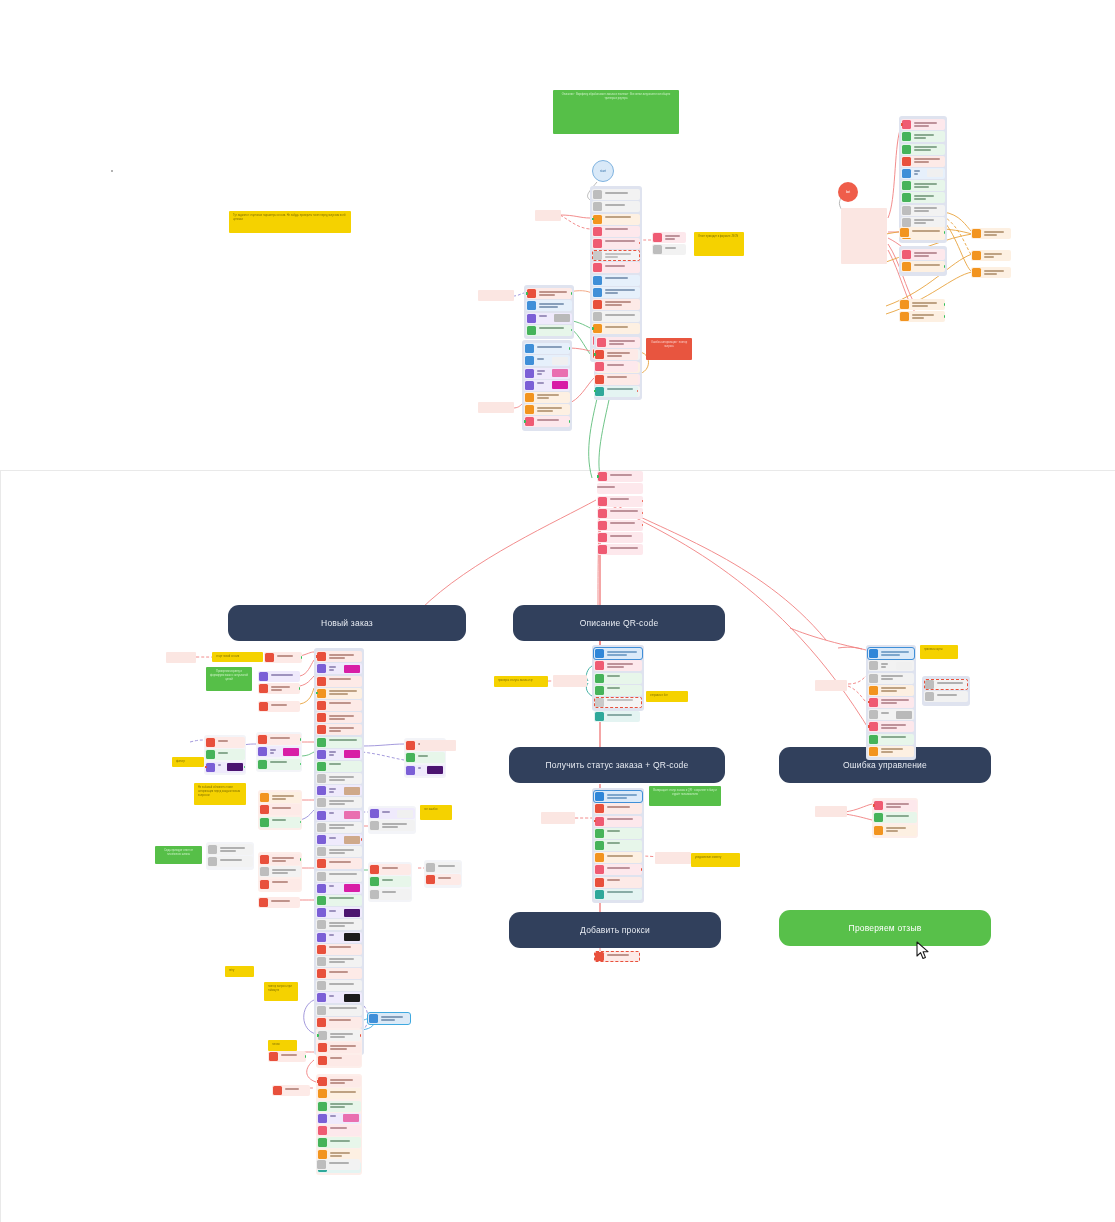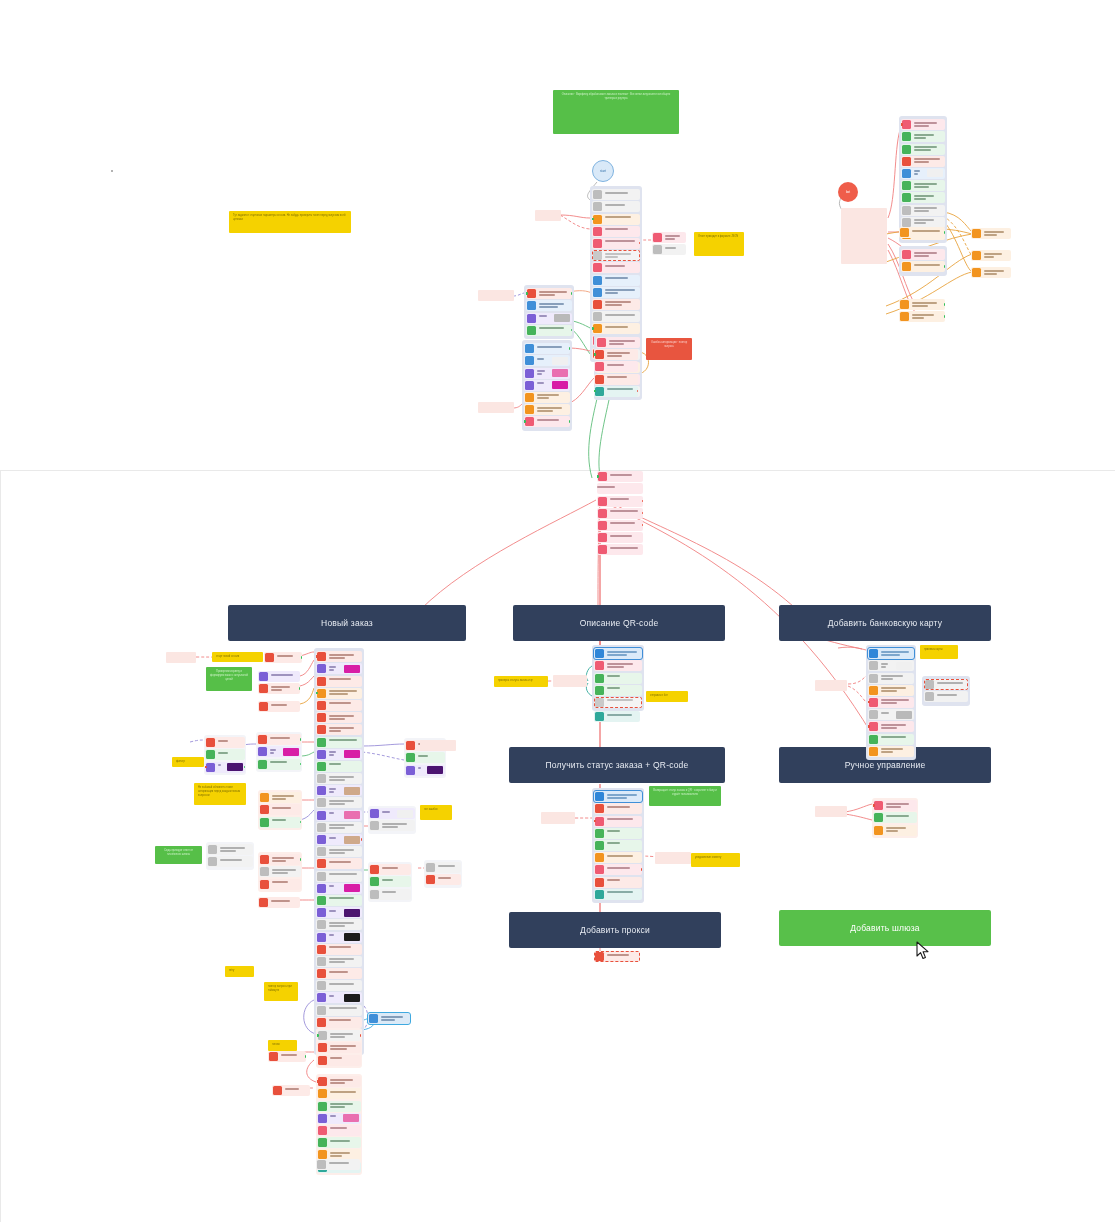--- a/index.html
+++ b/index.html
@@ -7,21 +7,21 @@
        font-family:"Liberation Sans","DejaVu Sans",sans-serif;color:#3b3b3b;}
 
   #canvas{position:absolute;left:0;top:0;width:1115px;height:1222px;background:#ffffff;}
 
   
   .seam{position:absolute;background:#e9e9e9;}
 
   svg.edges{position:absolute;left:0;top:0;width:1115px;height:1222px;overflow:visible;pointer-events:none;}
 
   
-  .section{position:absolute;background:#31405c;border-radius:2px;
+  .section{position:absolute;background:#31405c;border-radius:11px;
            display:flex;align-items:center;justify-content:center;}
   .section span{color:#e8ecf3;font-size:8.5px;letter-spacing:.2px;white-space:nowrap;}
   .section.green{background:#58c04a;}
   .section.green span{color:#ffffff;}
 
   
   .note{position:absolute;border-radius:1px;overflow:hidden;}
   .note .nt{display:block;padding:3px 4px;font-size:2.6px;line-height:1.5;
             word-break:break-word;opacity:.78;}
   .note.yellow{background:#f5d200;}
@@ -192,34 +192,31 @@
       <path d="M300,1088 C308,1088 310,1088 314,1088" stroke="#f08080" stroke-dasharray="3 2"></path>
     </g>
   </svg>
 
   <div class="section" style="left:228px;top:605px;width:238px;height:36px;">
     <span>Новый заказ</span>
   </div>
   <div class="section" style="left:513px;top:605px;width:212px;height:36px;">
     <span>Описание QR-code</span>
   </div>
-  <div class="section" style="left:779px;top:605px;width:212px;height:36px;">
-    <span>Добавить банковскую карту</span>
-  </div>
   <div class="section" style="left:509px;top:747px;width:216px;height:36px;">
     <span>Получить статус заказа + QR-code</span>
   </div>
   <div class="section" style="left:779px;top:747px;width:212px;height:36px;">
-    <span>Ручное управление</span>
+    <span>Ошибка управление</span>
   </div>
   <div class="section" style="left:509px;top:912px;width:212px;height:36px;">
     <span>Добавить прокси</span>
   </div>
   <div class="section green" style="left:779px;top:910px;width:212px;height:36px;">
-    <span>Добавить шлюза</span>
+    <span>Проверяем отзыв</span>
   </div>
 
   <div class="note green" style="left:553px;top:90px;width:126px;height:44px;">
     <span class="nt">Описание · Воркфлоу обрабатывает заказы и платежи · Все ветки запускаются из общего триггера и роутера</span>
     </div>
   <div class="note yellow" style="left:229px;top:211px;width:122px;height:22px;">
     <span class="nt">Тут задаются стартовые параметры сессии. Не забудь проверить токен перед запуском всей цепочки.</span>
     </div>
   <div class="note yellow" style="left:694px;top:232px;width:50px;height:24px;">
     <span class="nt">Ответ приходит в формате JSON</span>

